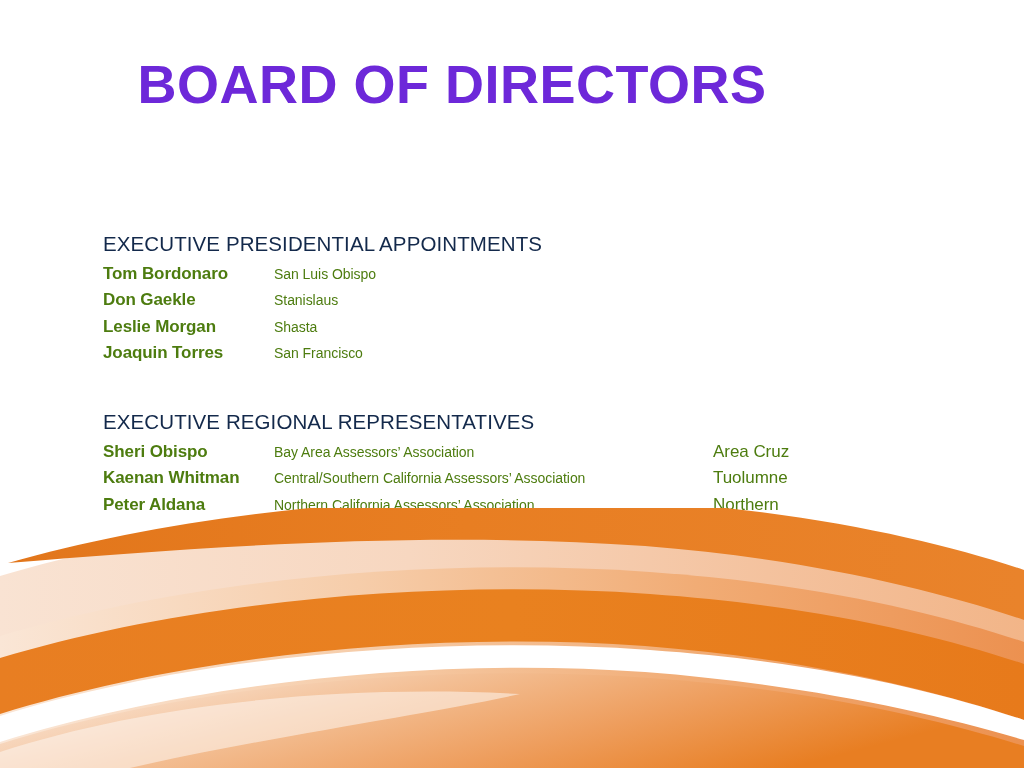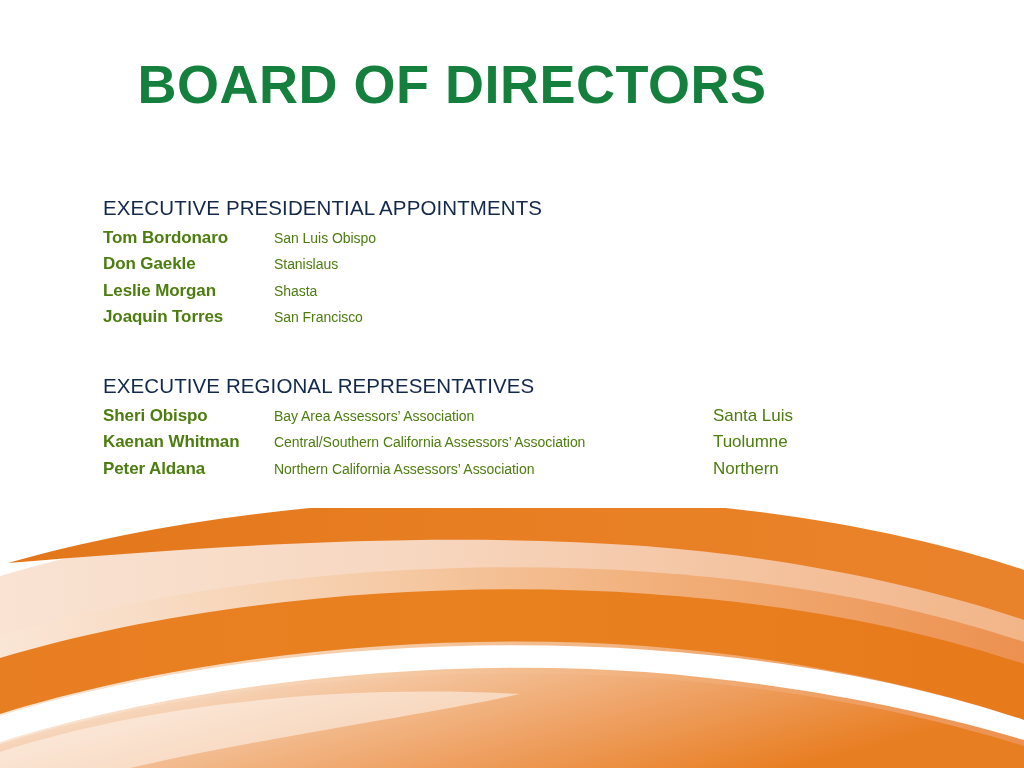--- a/index.html
+++ b/index.html
@@ -23,38 +23,39 @@
     background: #ffffff;
   }
 
   
   .slide-title {
     position: absolute;
     top: 56px;
     left: 0;
     width: 904px;
     text-align: center;
-    color: #15803d;
+    color: #6d28d9;
     font-size: 54px;
     font-weight: bold;
     letter-spacing: 0.5px;
     line-height: 1.05;
     white-space: nowrap;
   }
 
   
   .content {
     position: absolute;
     left: 103px;
     top: 196px;
     width: 860px;
   }
 
   .section {
     margin-bottom: 0;
+    margin-top: 36px;
   }
   .section + .section {
     margin-top: 44px;
   }
 
   .section-header {
     color: #13294B;
     font-size: 20.5px;
     font-weight: normal;
     letter-spacing: 0.1px;
@@ -153,21 +154,21 @@
       </div>
     </div>
 
     <div class="section sec-regional">
       <div class="section-header">EXECUTIVE REGIONAL REPRESENTATIVES</div>
       <div class="rows">
 
         <div class="row">
           <span class="cell-name">Sheri Obispo</span>
           <span class="cell-org">Bay Area Assessors’ Association</span>
-          <span class="cell-county">Santa Luis</span>
+          <span class="cell-county">Area Cruz</span>
         </div>
 
         <div class="row">
           <span class="cell-name">Kaenan Whitman</span>
           <span class="cell-org">Central/Southern California Assessors’ Association</span>
           <span class="cell-county">Tuolumne</span>
         </div>
 
         <div class="row">
           <span class="cell-name">Peter Aldana</span>

